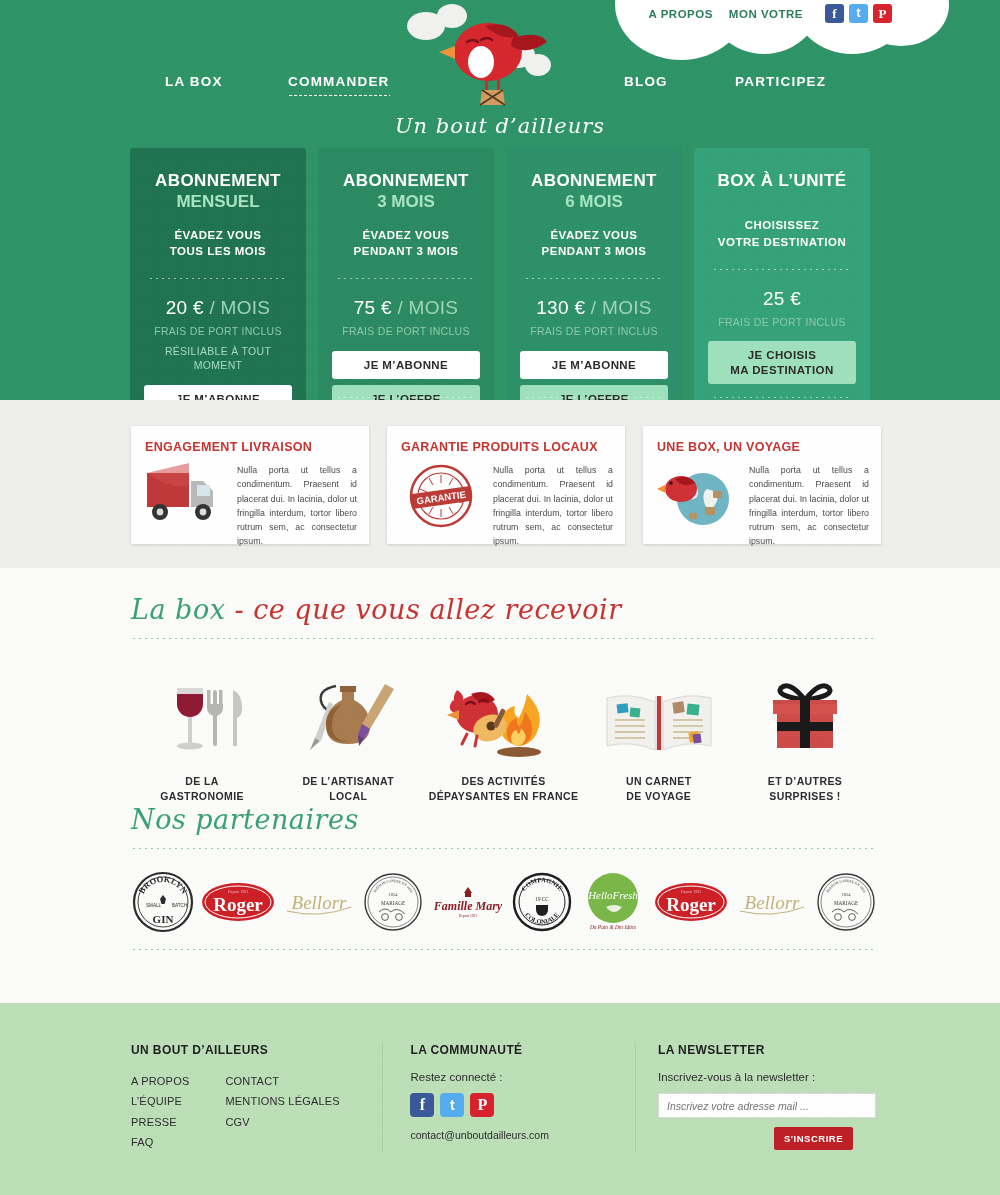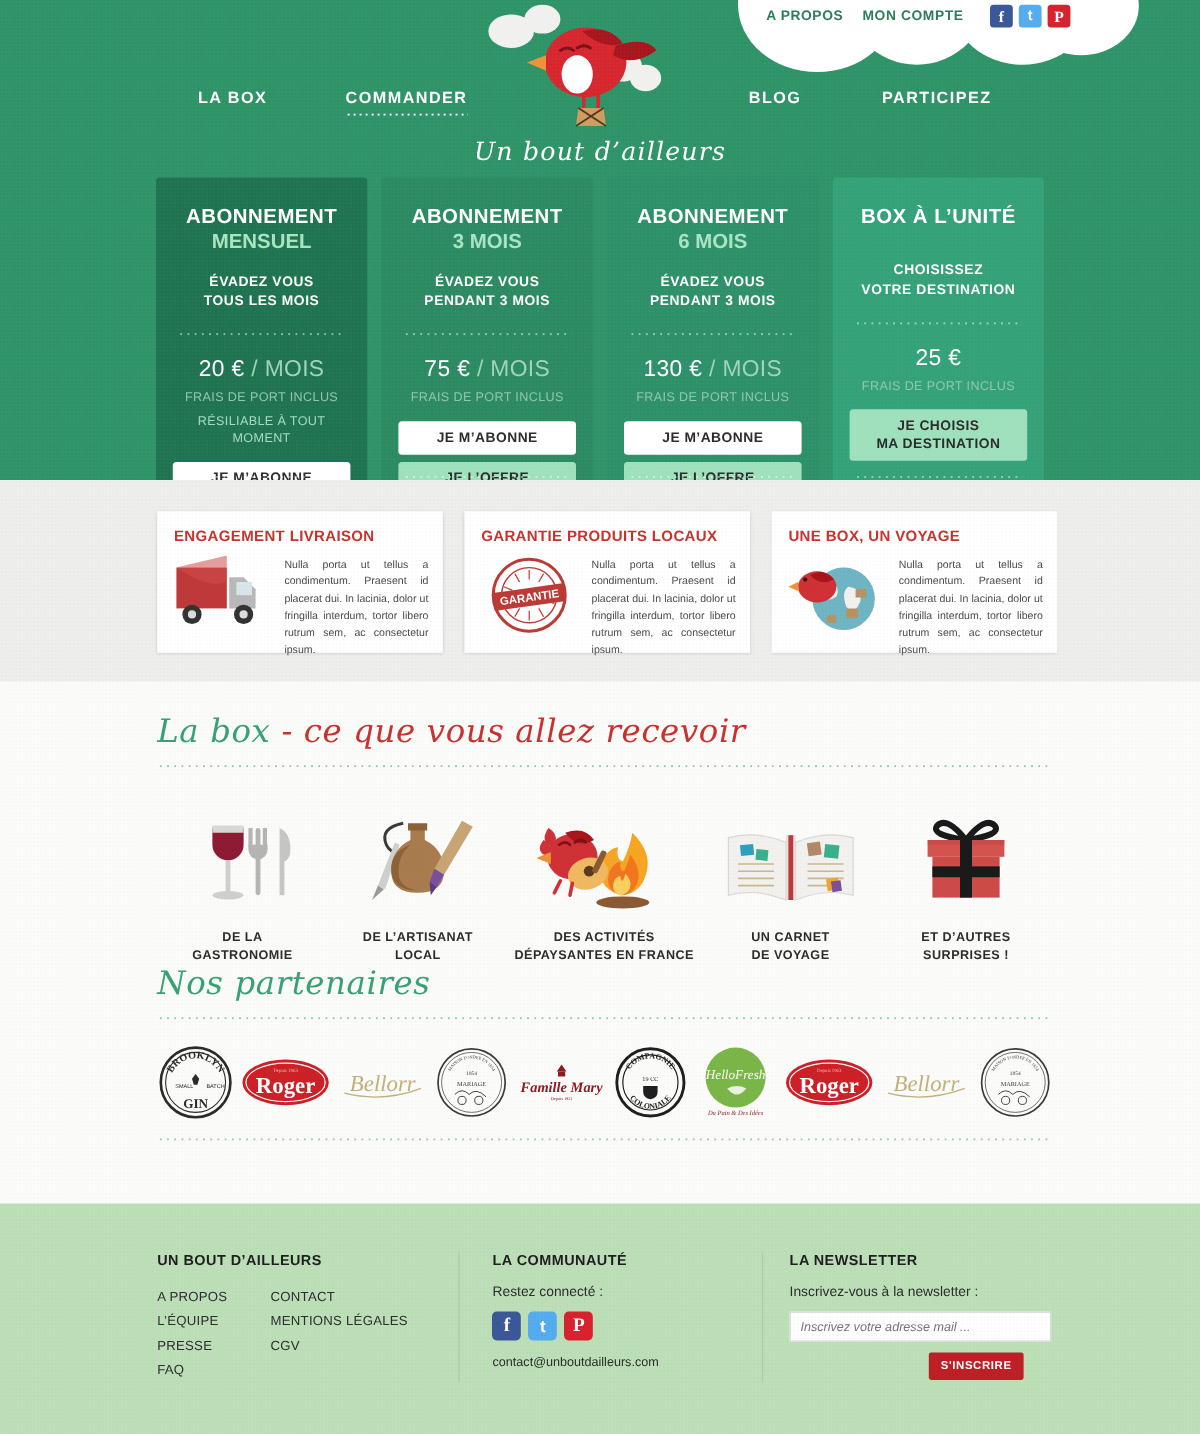--- a/index.html
+++ b/index.html
@@ -213,21 +213,21 @@
 
     <div class="cloud-wrap">
       <span class="b b1"></span>
         <span class="b b2"></span>
       <span class="b b3"></span>
         <span class="b b4"></span>
     </div>
 
     <div class="topbar">
       <a>A PROPOS</a>
-      <a>MON COMPTE</a>
+      <a>MON VOTRE</a>
       <span class="soc">
         <i class="fb">f</i>
         <i class="tw">t</i>
         <i class="pi">P</i>
       </span>
     </div>
 
     <div class="logo">
       <div class="bird-box">
         <span class="puff" style="width:38px;height:28px;left:22px;top:10px;"></span>

